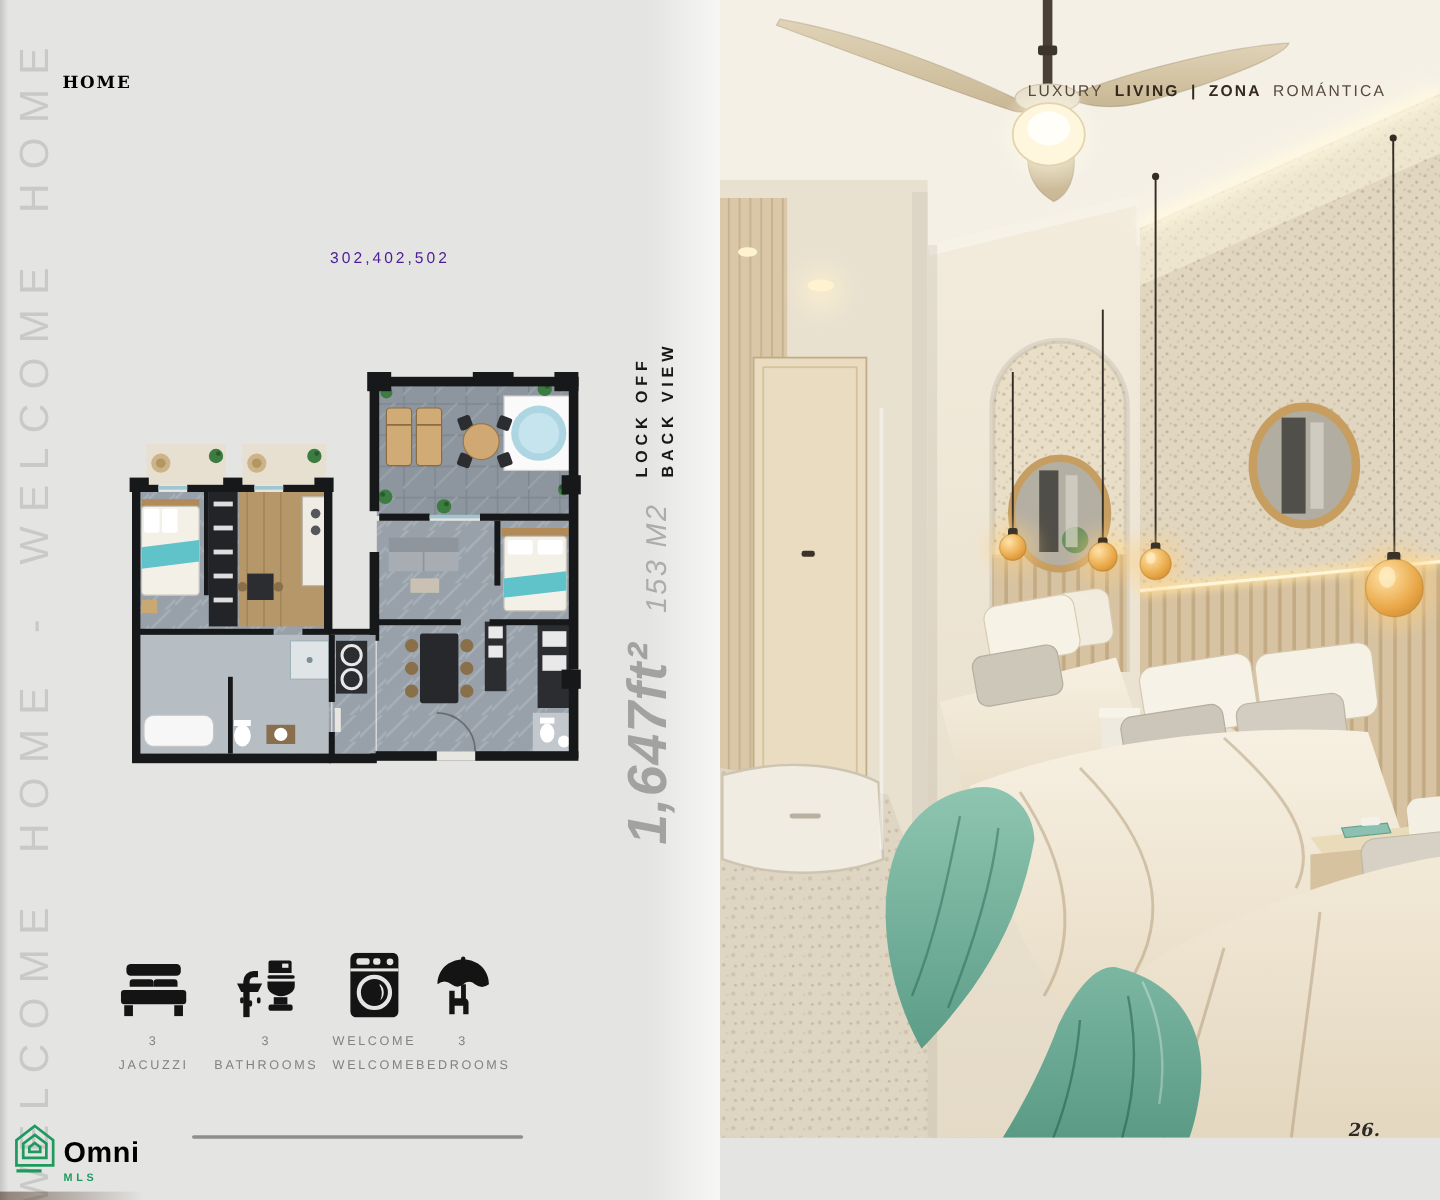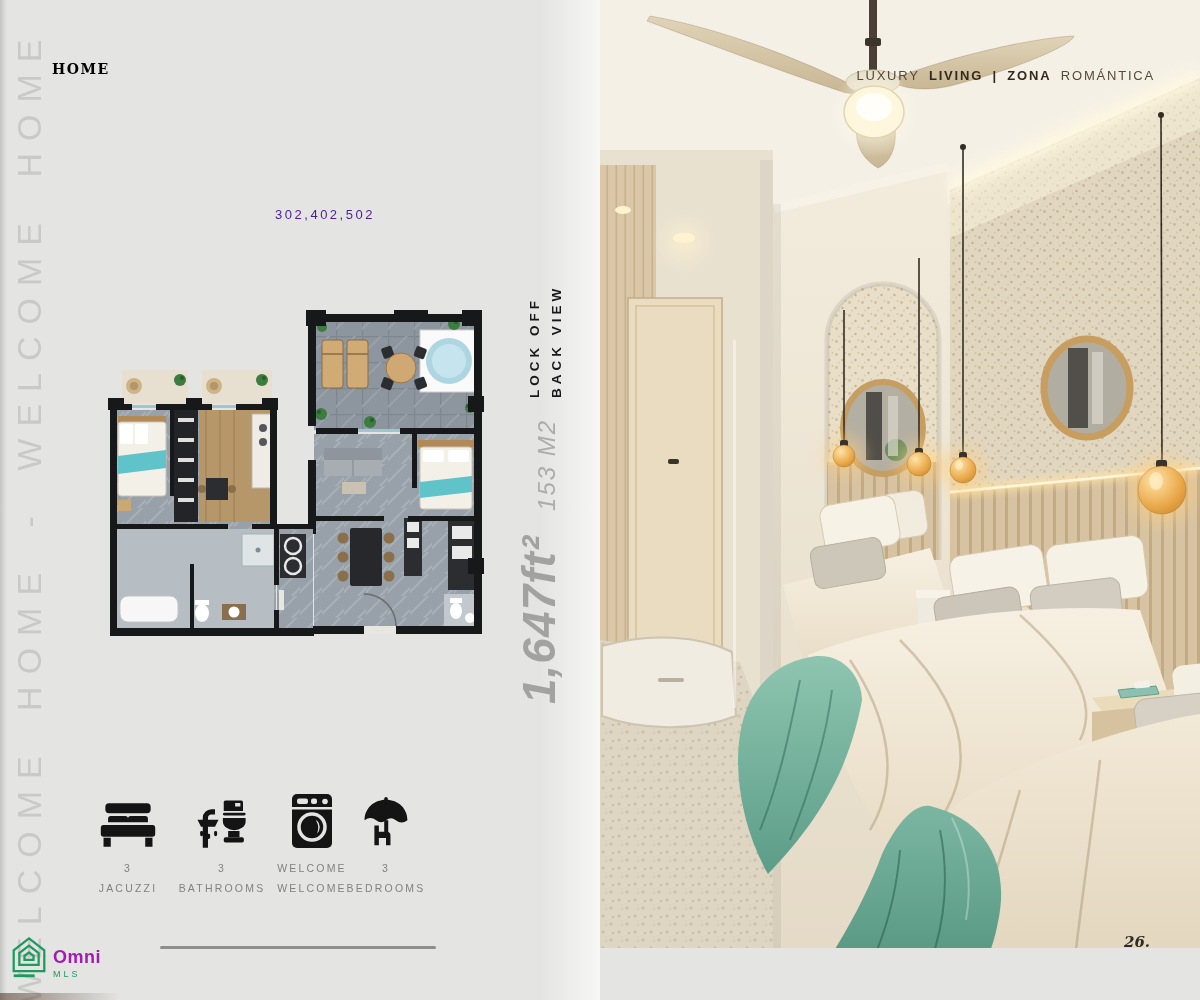--- a/index.html
+++ b/index.html
@@ -30,22 +30,22 @@
   .area .ft{font-style:italic;font-weight:700;font-size:46px;color:#a2a2a0;letter-spacing:1px;}
   .area .m2{font-style:italic;font-weight:400;font-size:24px;color:#acacaa;
             letter-spacing:2px;margin-left:24px;}
   .feature{position:absolute;top:790px;width:104px;text-align:center;}
   .f-icon{height:58px;display:flex;align-items:flex-end;justify-content:center;}
   .f-label{margin-top:10px;font-size:10.5px;letter-spacing:2.2px;color:#828280;line-height:1.95;}
   .divider{position:absolute;left:160px;top:946px;width:276px;height:3px;
            background:#8e8e8c;border-radius:2px;}
   .logo{position:absolute;left:12px;top:936px;display:flex;}
   .logo-text{margin-left:7px;margin-top:11px;}
-  .brand{font-size:18px;font-weight:700;color:#a21caf;letter-spacing:.5px;}
-  .sub{font-size:9px;font-weight:400;color:#1f9a5f;letter-spacing:3px;margin-top:1px;}
+  .brand{font-size:24px;font-weight:700;color:#000000;letter-spacing:.5px;}
+  .sub{font-size:9px;font-weight:700;color:#1f9a5f;letter-spacing:3px;margin-top:1px;}
   
   .photo{position:absolute;left:600px;top:0;width:600px;height:948px;overflow:hidden;}
   .caption{position:absolute;left:0;top:68px;width:555px;text-align:right;
            font-size:13px;letter-spacing:1.8px;color:#3c332a;}
   .caption span{margin-left:4px;}
   .cl{font-weight:400;color:#55493b;}
   .cb{font-weight:800;color:#33291e;}
   .pageno{position:absolute;left:524px;top:933px;font-family:"DejaVu Serif",serif;
           font-style:italic;font-weight:700;font-size:15px;color:#2e2a26;}
 </style>

